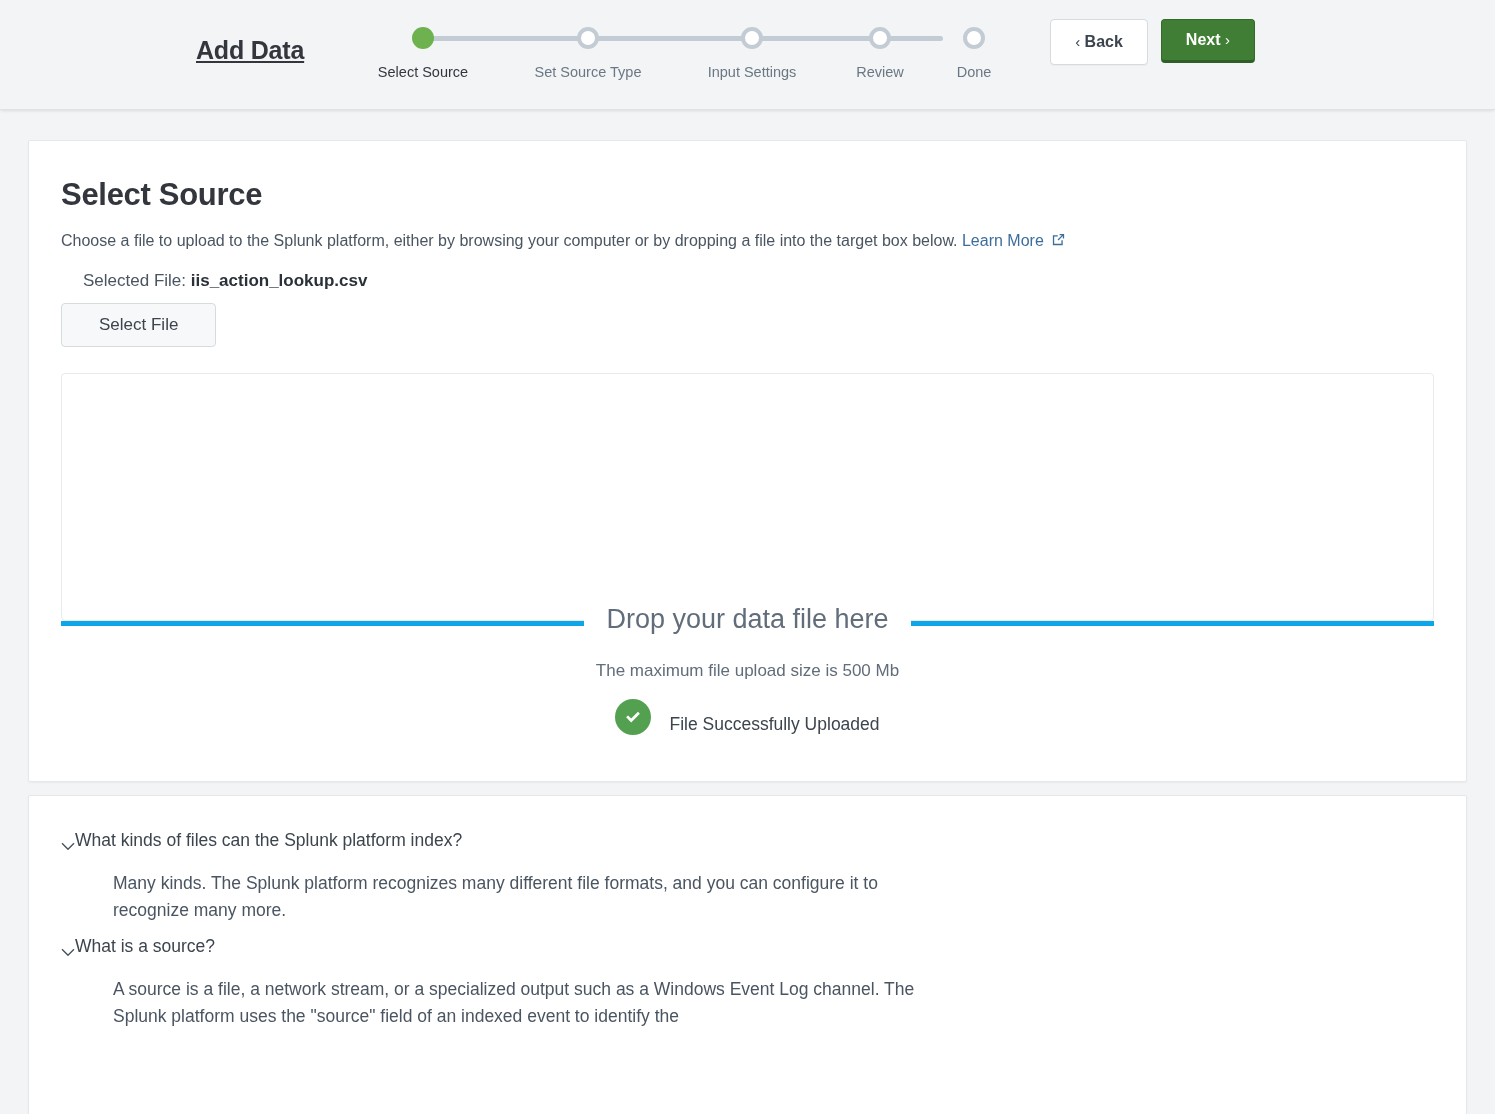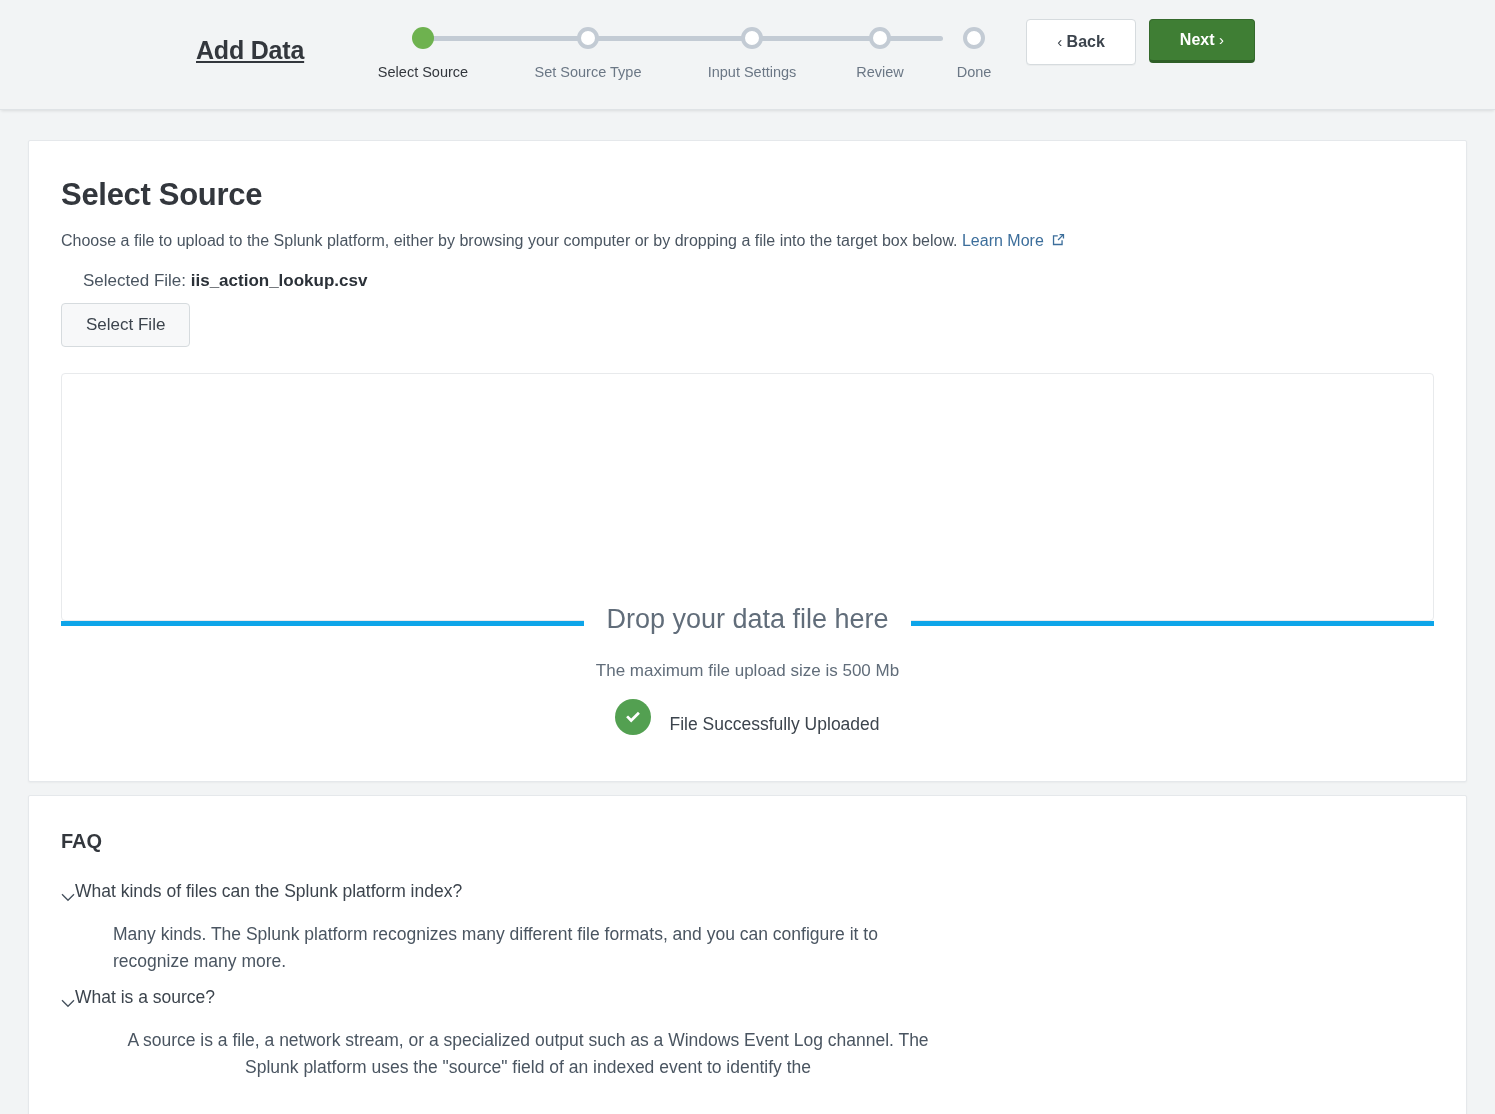--- a/index.html
+++ b/index.html
@@ -83,21 +83,21 @@
     display: flex;
     align-items: flex-start;
     gap: 13px;
   }
   .btn {
     font-family: "Liberation Sans", sans-serif;
     font-size: 16px;
     font-weight: bold;
     cursor: pointer;
     border-radius: 4px;
-    padding: 0 30px;
+    padding: 0 24px;
     height: 46px;
     line-height: 44px;
     white-space: nowrap;
   }
   .btn-back {
     background: #ffffff;
     border: 1px solid #d6dbde;
     color: #3c444d;
     box-shadow: 0 1px 0 rgba(0,0,0,0.03);
   }
@@ -165,21 +165,21 @@
   }
   .selected-file b { color: #2b3138; font-weight: bold; }
 
   .btn-select-file {
     display: inline-block;
     background: #f7f8f9;
     border: 1px solid #d6dbde;
     border-radius: 4px;
     color: #3c444d;
     font-size: 17px;
-    padding: 11px 24px;
+    padding: 11px 37px;
     cursor: pointer;
     margin-bottom: 26px;
   }
 
   
   .dropzone-wrap {
     position: relative;
     margin: 0 0 0 0;
   }
   .dropzone {
@@ -330,33 +330,32 @@
               <path d="M4.5 12.4l2.1-2.1 3.4 3.4 7.4-7.4 2.1 2.1-9.5 9.5z" fill="#ffffff"></path>
             </svg>
         </span>
         <span class="upload-text">File Successfully Uploaded</span>
       </div>
     </div>
 
   </div>
 
   <div class="card card-faq">
-    <h2 class="faq-title">FAQ</h2>
 
     <div class="faq-item">
       <div class="faq-q">
         <span class="chev-down"><svg width="14" height="9" viewBox="0 0 14 9">
               <path d="M1 1.2L7 7.2L13 1.2" stroke="#4a5561" stroke-width="1.4" fill="none"></path>
             </svg></span>
         <span>What kinds of files can the Splunk platform index?</span>
       </div>
       <div class="faq-a">Many kinds. The Splunk platform recognizes many different file formats, and you can configure it to recognize many more.</div>
     </div>
 
-    <div class="faq-item" style="text-align:center;">
+    <div class="faq-item" style="">
       <div class="faq-q">
         <span class="chev-down"><svg width="14" height="9" viewBox="0 0 14 9">
               <path d="M1 1.2L7 7.2L13 1.2" stroke="#4a5561" stroke-width="1.4" fill="none"></path>
             </svg></span>
         <span>What is a source?</span>
       </div>
       <div class="faq-a">A source is a file, a network stream, or a specialized output such as a Windows Event Log channel. The Splunk platform uses the "source" field of an indexed event to identify the</div>
     </div>
   </div>
 

